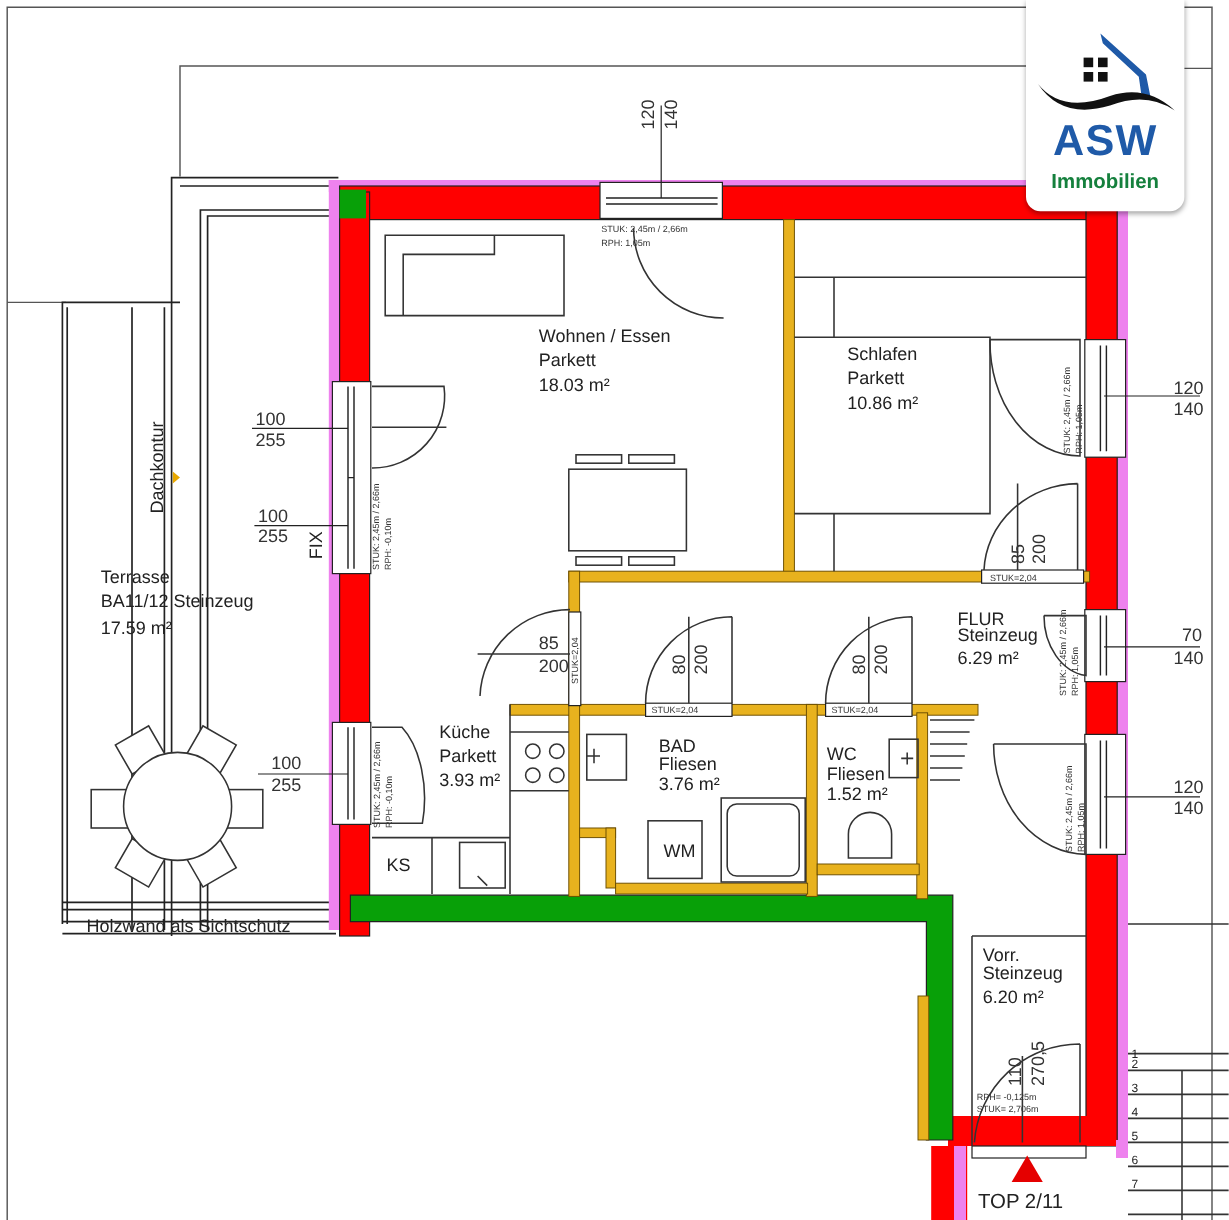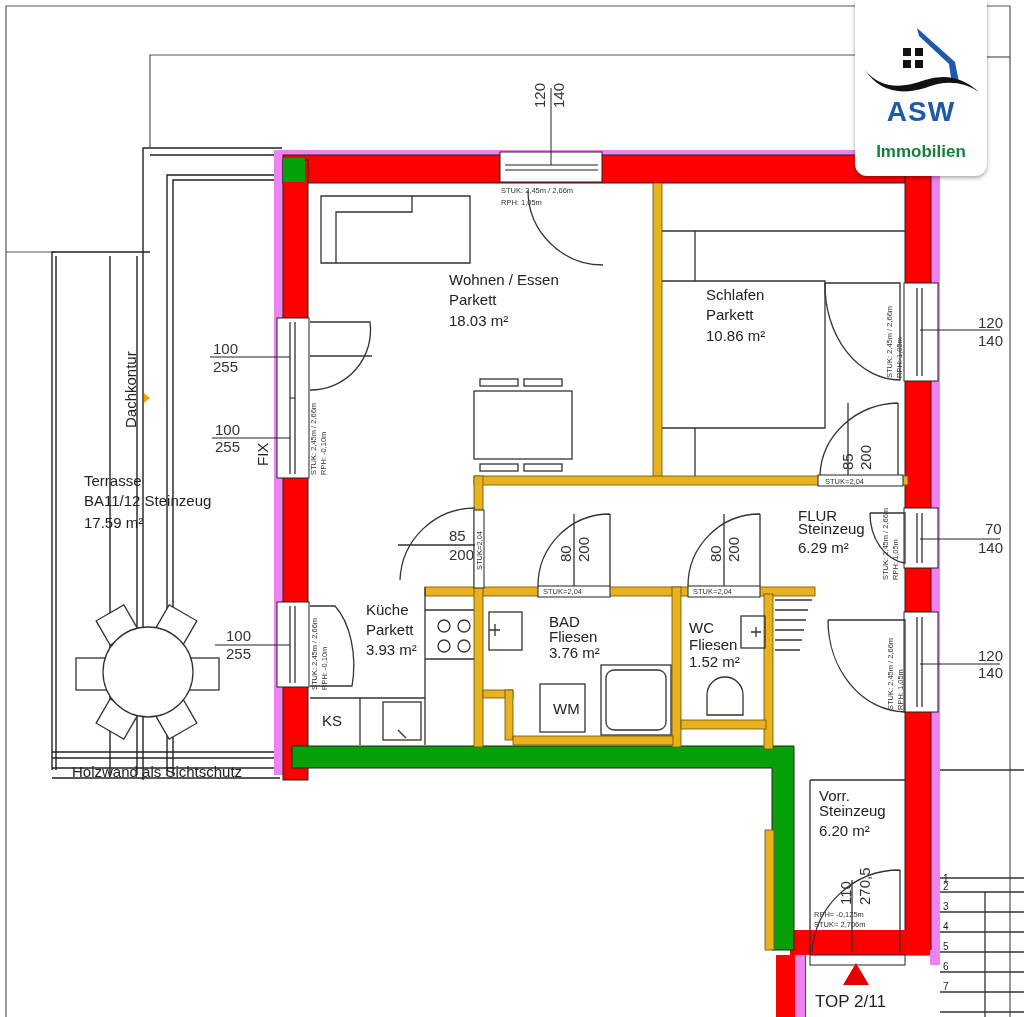--- a/index.html
+++ b/index.html
@@ -6,21 +6,21 @@
   body { width: 1024px; height: 1017px; position: relative; overflow: hidden;
          font-family: "Liberation Sans", sans-serif; }
   #plan { position: absolute; left: 0; top: 0; width: 1024px; height: 1017px; }
   .t { font-family: "Liberation Sans", sans-serif; fill: #222; }
   .lbl { font-size: 15px; }
   .dim { font-size: 15px; fill: #333; }
   .tiny { font-size: 7.5px; fill: #333; }
   .logo { position: absolute; left: 855px; top: 0; width: 132px; height: 176px;
           background: #fff; border-radius: 0 0 12px 12px; box-shadow: 0 2px 4px rgba(0,0,0,0.35); }
   .logo-asw { position: absolute; left: 0; width: 132px; top: 96px; text-align: center;
-              font-size: 28px; font-weight: bold; color: #1f5aa8; letter-spacing: 1px; }
+              font-size: 36px; font-weight: bold; color: #1f5aa8; letter-spacing: 1px; }
   .logo-sub { position: absolute; left: 0; width: 132px; top: 142px; text-align: center;
               font-size: 17px; font-weight: bold; color: #15803d; }
 </style>
 </head>
 <body>
 
 <svg id="plan" viewBox="0 0 1024 1017" xmlns="http://www.w3.org/2000/svg">
 
   <g stroke="#555" stroke-width="1.2" fill="none">
     <path d="M6 1017 V6 H1010 V1017"></path>

